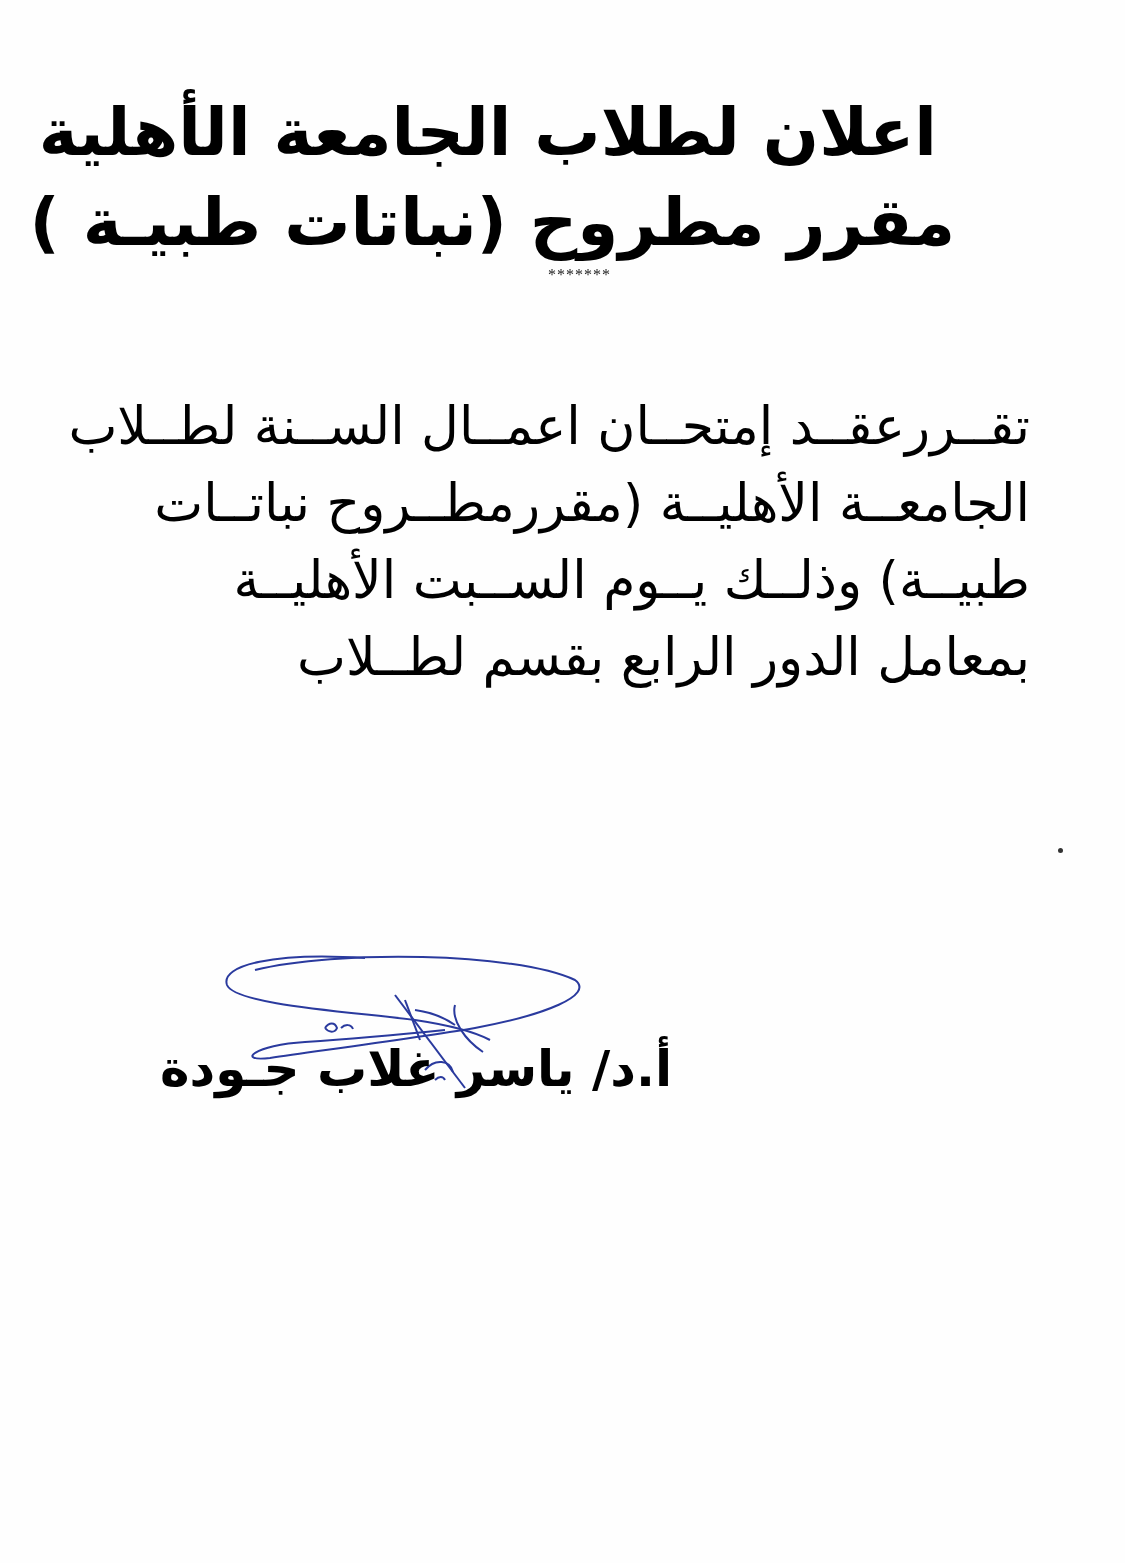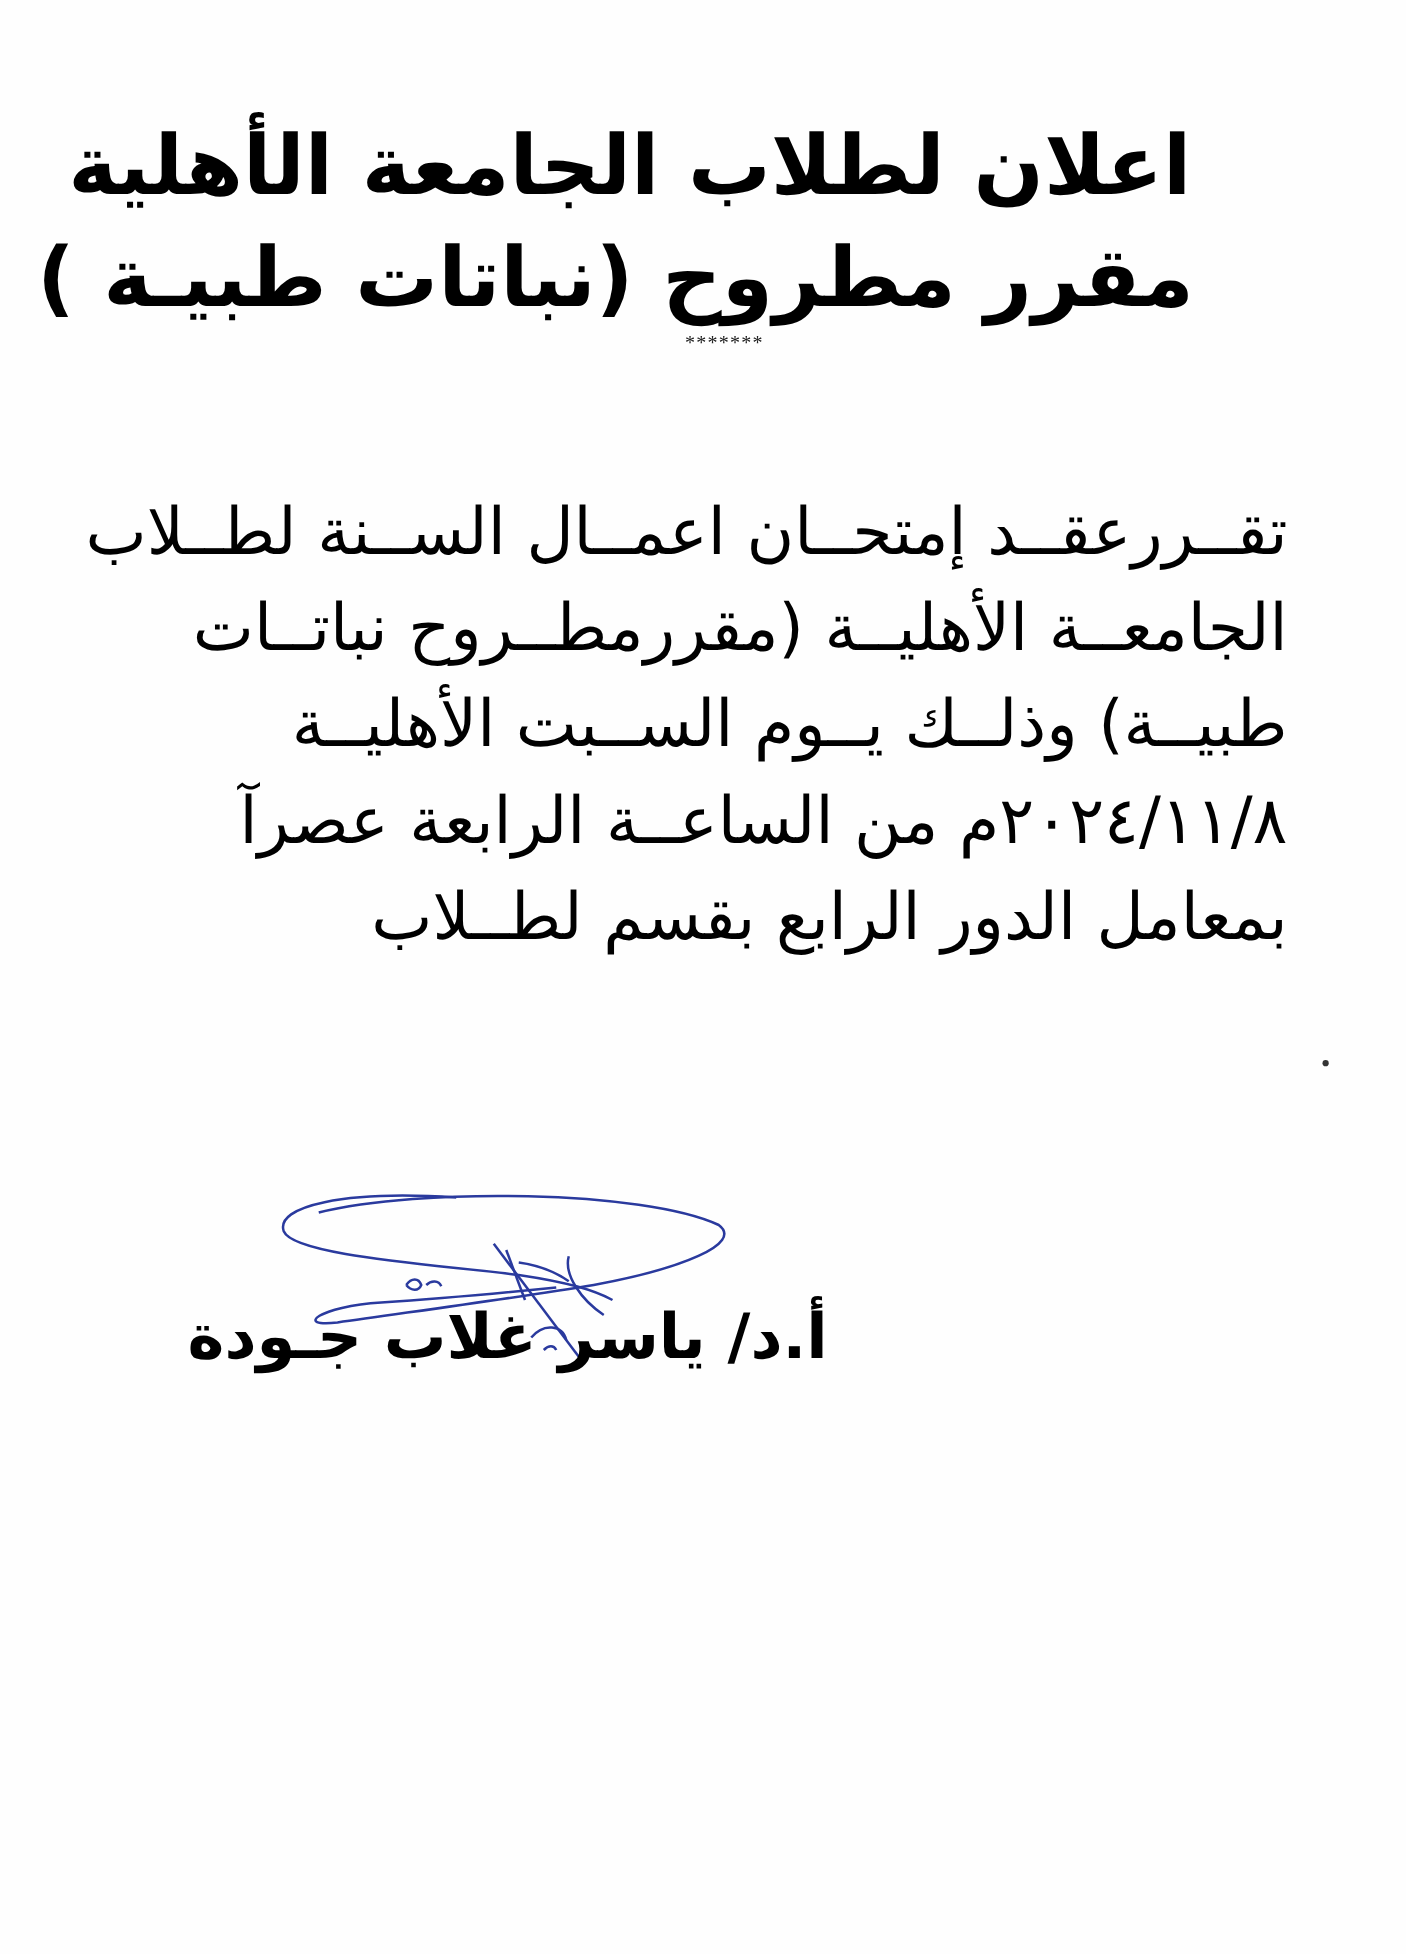--- a/index.html
+++ b/index.html
@@ -1,51 +1,50 @@
 <!DOCTYPE html>
 <html><head>
   <meta charset="utf-8">
   <style>
     html, body { margin: 0; padding: 0; background: #ffffff; }
     body { width: 1125px; height: 1563px; position: relative; overflow: hidden;
            font-family: "DejaVu Sans", "Liberation Sans", sans-serif; color: #000; }
     .page { position: absolute; inset: 0; background: #fefefe; }
-    .title { position: absolute; right: 172px; direction: rtl; text-align: right;
+    .title { position: absolute; right: 188px; direction: rtl; text-align: right;
              font-weight: bold; font-size: 66px; line-height: 1; white-space: nowrap;
              font-family: "DejaVu Sans", sans-serif; letter-spacing: -1px; }
     .title-1 { top: 100px; }
     .title-2 { top: 190px; right: 170px; }
     .stars { position: absolute; top: 266px; left: 548px; font-size: 16px;
              font-family: "Liberation Serif", serif; letter-spacing: 1px; color: #222; }
     .body-text { position: absolute; top: 388px; right: 95px; width: 875px;
                  direction: rtl; text-align: justify; text-align-last: right;
                  font-size: 52px; line-height: 77px; font-family: "DejaVu Sans", sans-serif; }
     .body-line { display: block; white-space: nowrap; }
     .sig-role { position: absolute; top: 918px; left: 262px; direction: rtl;
                 font-weight: bold; font-size: 46px; white-space: nowrap; }
-    .sig-name { position: absolute; top: 1040px; left: 150px; direction: rtl;
+    .sig-name { position: absolute; top: 1040px; left: 160px; direction: rtl;
                 font-weight: bold; font-size: 50px; white-space: nowrap; }
     .signature { position: absolute; left: 215px; top: 940px; width: 380px; height: 170px; }
     .speck { position: absolute; left: 1058px; top: 848px; width: 5px; height: 5px;
              background: #333; border-radius: 50%; }
   </style>
 </head>
 <body>
 
 <div class="page">
 
   <div class="title title-1">اعلان لطلاب الجامعة الأهلية</div>
   <div class="title title-2">مقرر مطروح (نباتات طبيـة )</div>
   <div class="stars">*******</div>
 
   <div class="body-text">
     <span class="body-line">تقــررعقــد إمتحــان اعمــال الســنة لطــلاب</span>
     <span class="body-line">الجامعــة الأهليــة (مقررمطــروح نباتــات</span>
     <span class="body-line">طبيــة) وذلــك يــوم  الســبت الأهليــة</span>
-    <span class="body-line">٢٠٢٤/١١/٨م من الساعــة الرابعة عصرآ</span>
     <span class="body-line">بمعامل الدور الرابع بقسم لطــلاب</span>
   </div>
 
 
   <svg class="signature" viewBox="0 0 380 170" fill="none" stroke="#2a3a9e" stroke-width="2">
     <path d="M150 18 C 60 12, 5 25, 12 45 C 20 65, 140 72, 200 80 C 240 86, 260 92, 275 100"></path>
     <path d="M40 30 C 120 10, 300 12, 360 40 C 380 55, 330 75, 260 88 C 200 98, 110 110, 55 118 C 20 122, 40 105, 90 102 C 150 98, 190 94, 230 90"></path>
     <path d="M180 55 L 250 148"></path>
     <path d="M190 60 L 205 100"></path>
     <path d="M240 65 C 236 80, 250 100, 268 112"></path>

